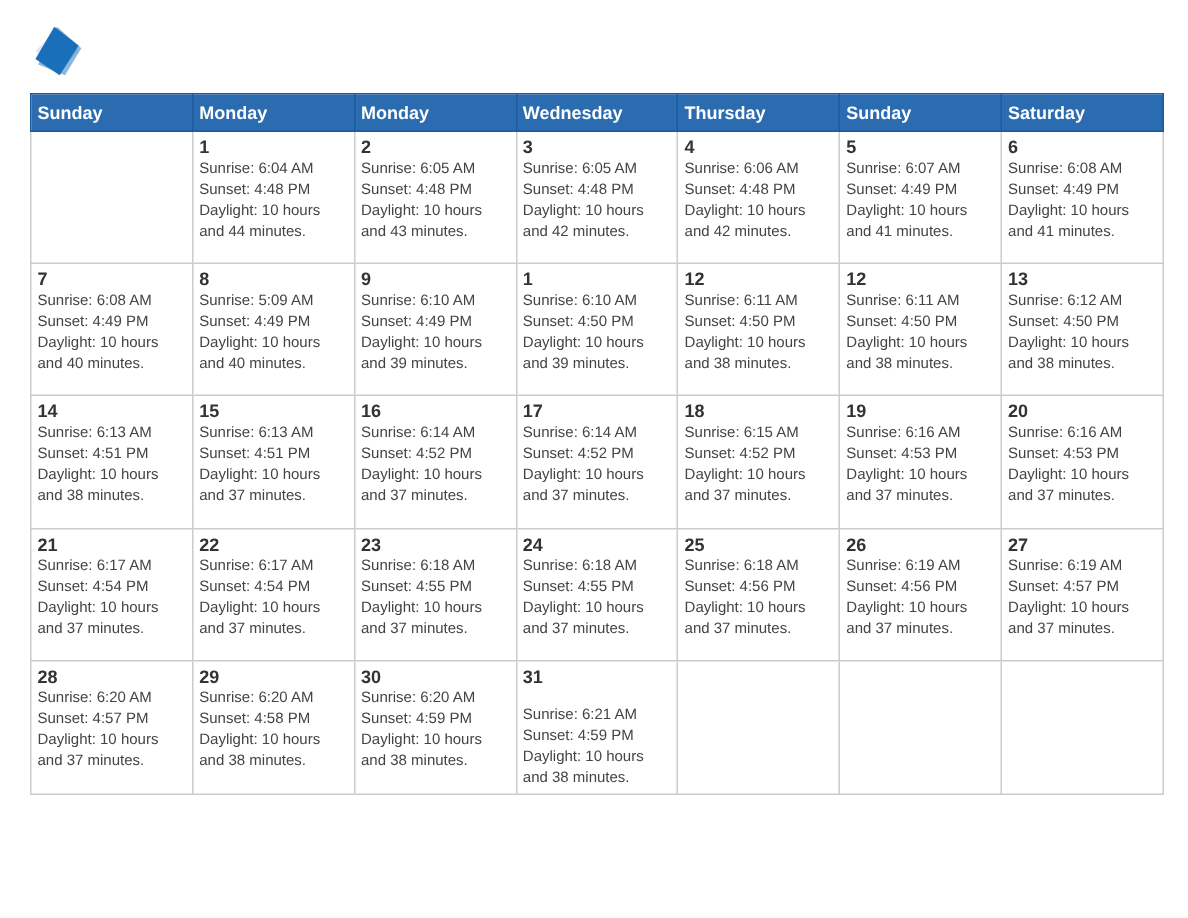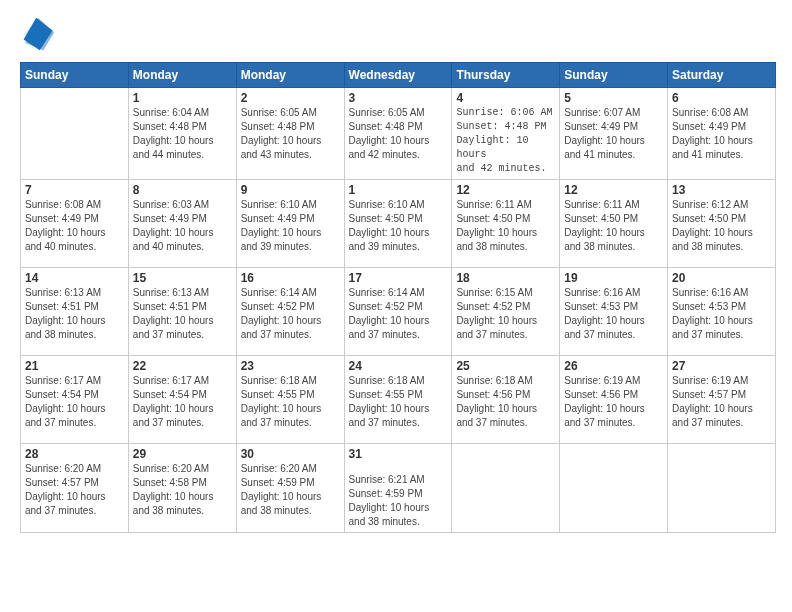--- a/index.html
+++ b/index.html
@@ -144,21 +144,21 @@
           </td>
           <td>
             <span class="day-num">3</span>
             <div class="day-info" style="white-space: pre-line;">Sunrise: 6:05 AM
 Sunset: 4:48 PM
 Daylight: 10 hours
 and 42 minutes.</div>
           </td>
           <td>
             <span class="day-num">4</span>
-            <div class="day-info" style="white-space: pre-line; font-family: Liberation Mono, monospace;">Sunrise: 6:06 AM
+            <div class="day-info" style="white-space: pre-line;">Sunrise: 6:06 AM
 Sunset: 4:48 PM
 Daylight: 10 hours
 and 42 minutes.</div>
           </td>
           <td>
             <span class="day-num">5</span>
             <div class="day-info" style="white-space: pre-line;">Sunrise: 6:07 AM
 Sunset: 4:49 PM
 Daylight: 10 hours
 and 41 minutes.</div>
@@ -174,21 +174,21 @@
         <tr>
           <td>
             <span class="day-num">7</span>
             <div class="day-info" style="white-space: pre-line;">Sunrise: 6:08 AM
 Sunset: 4:49 PM
 Daylight: 10 hours
 and 40 minutes.</div>
           </td>
           <td>
             <span class="day-num">8</span>
-            <div class="day-info" style="white-space: pre-line;">Sunrise: 6:03 AM
+            <div class="day-info" style="white-space: pre-line;">Sunrise: 5:09 AM
 Sunset: 4:49 PM
 Daylight: 10 hours
 and 40 minutes.</div>
           </td>
           <td>
             <span class="day-num">9</span>
             <div class="day-info" style="white-space: pre-line;">Sunrise: 6:10 AM
 Sunset: 4:49 PM
 Daylight: 10 hours
 and 39 minutes.</div>

